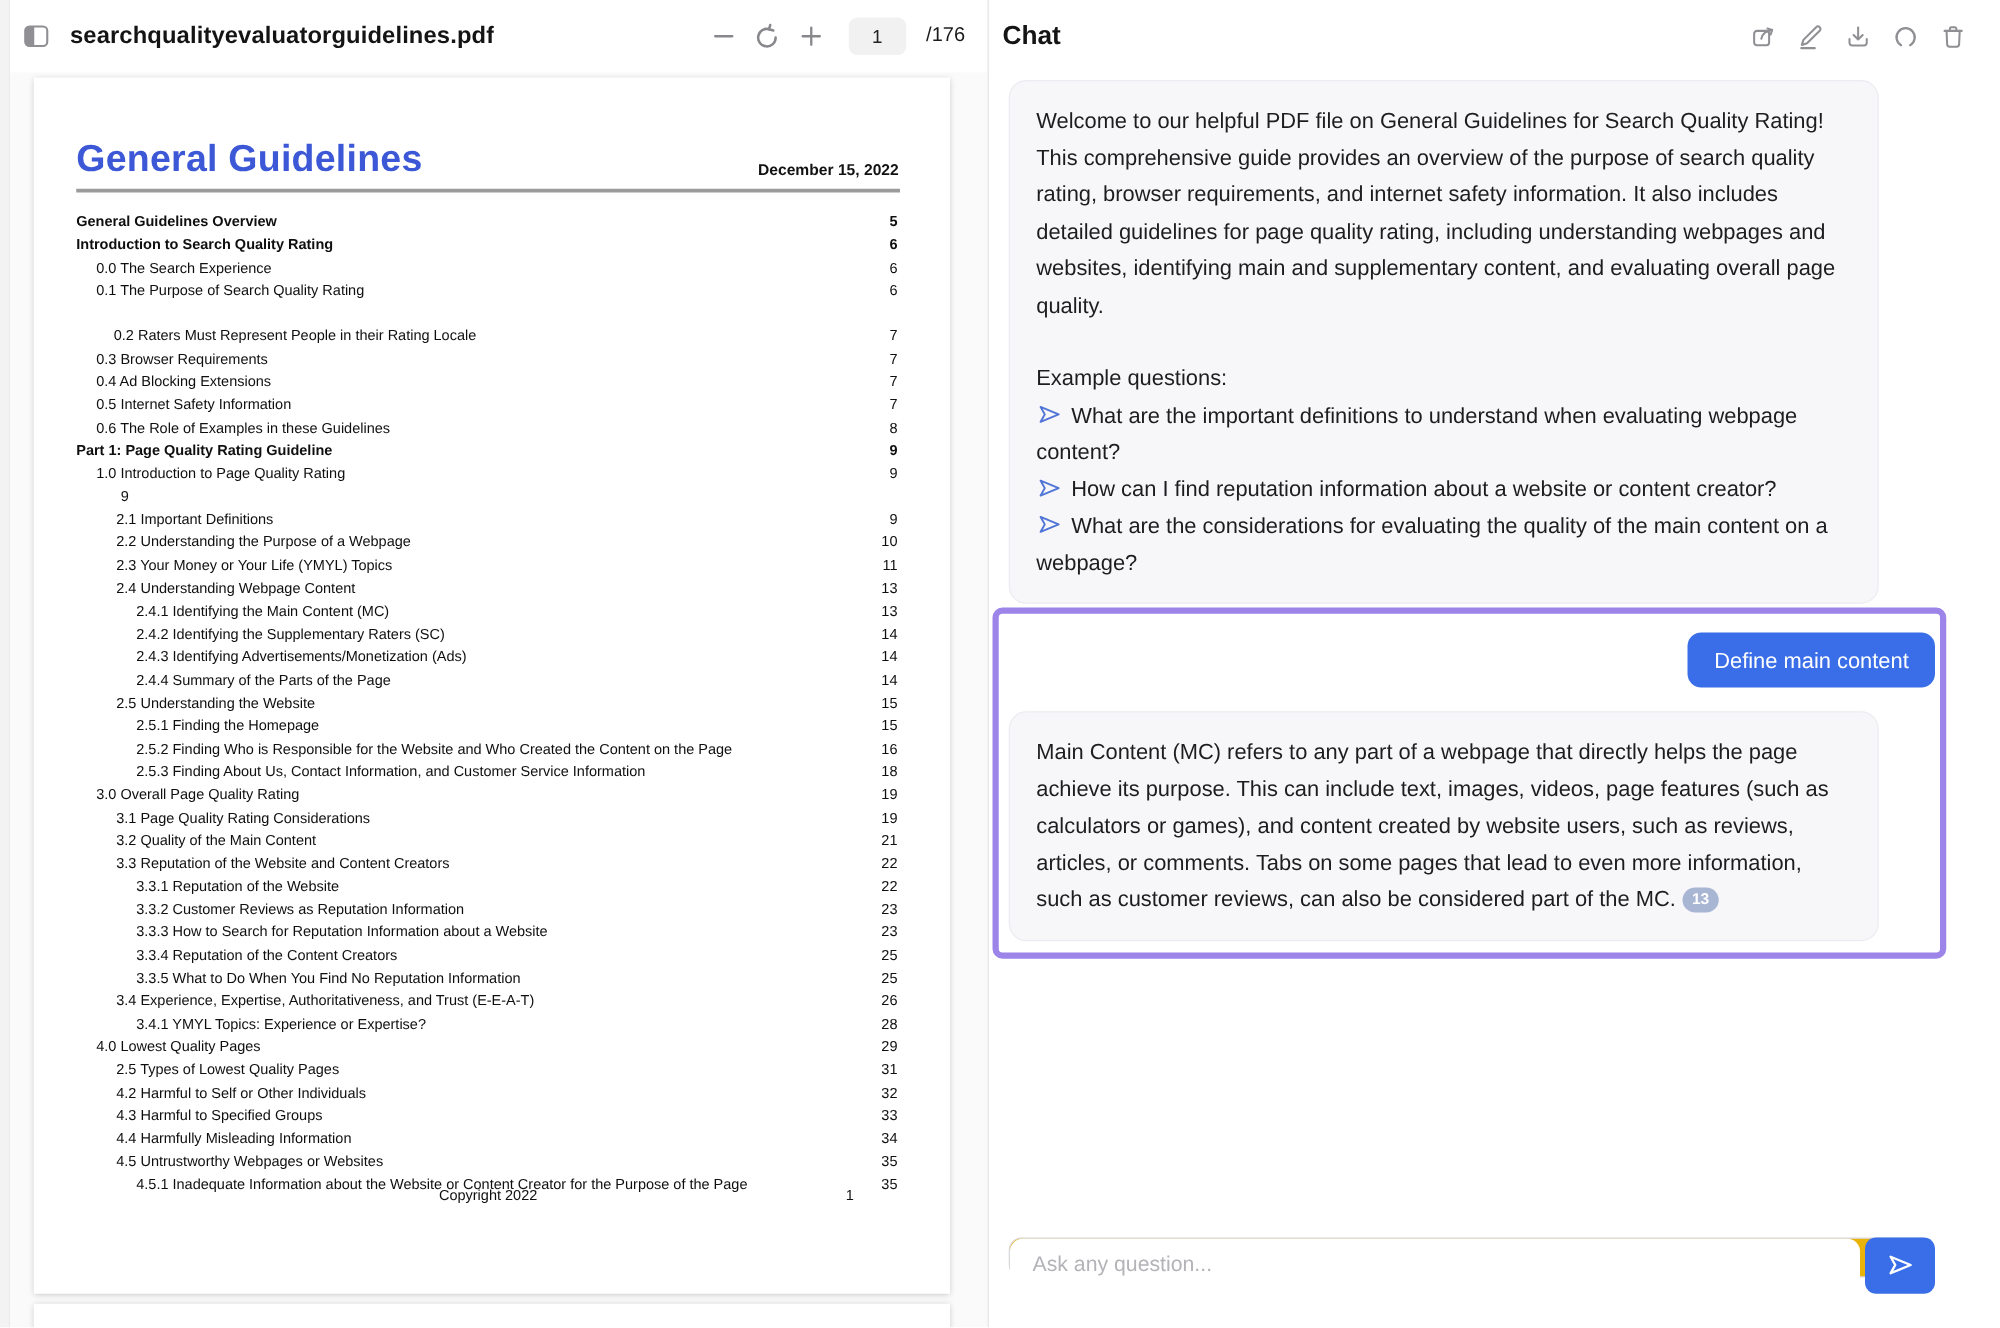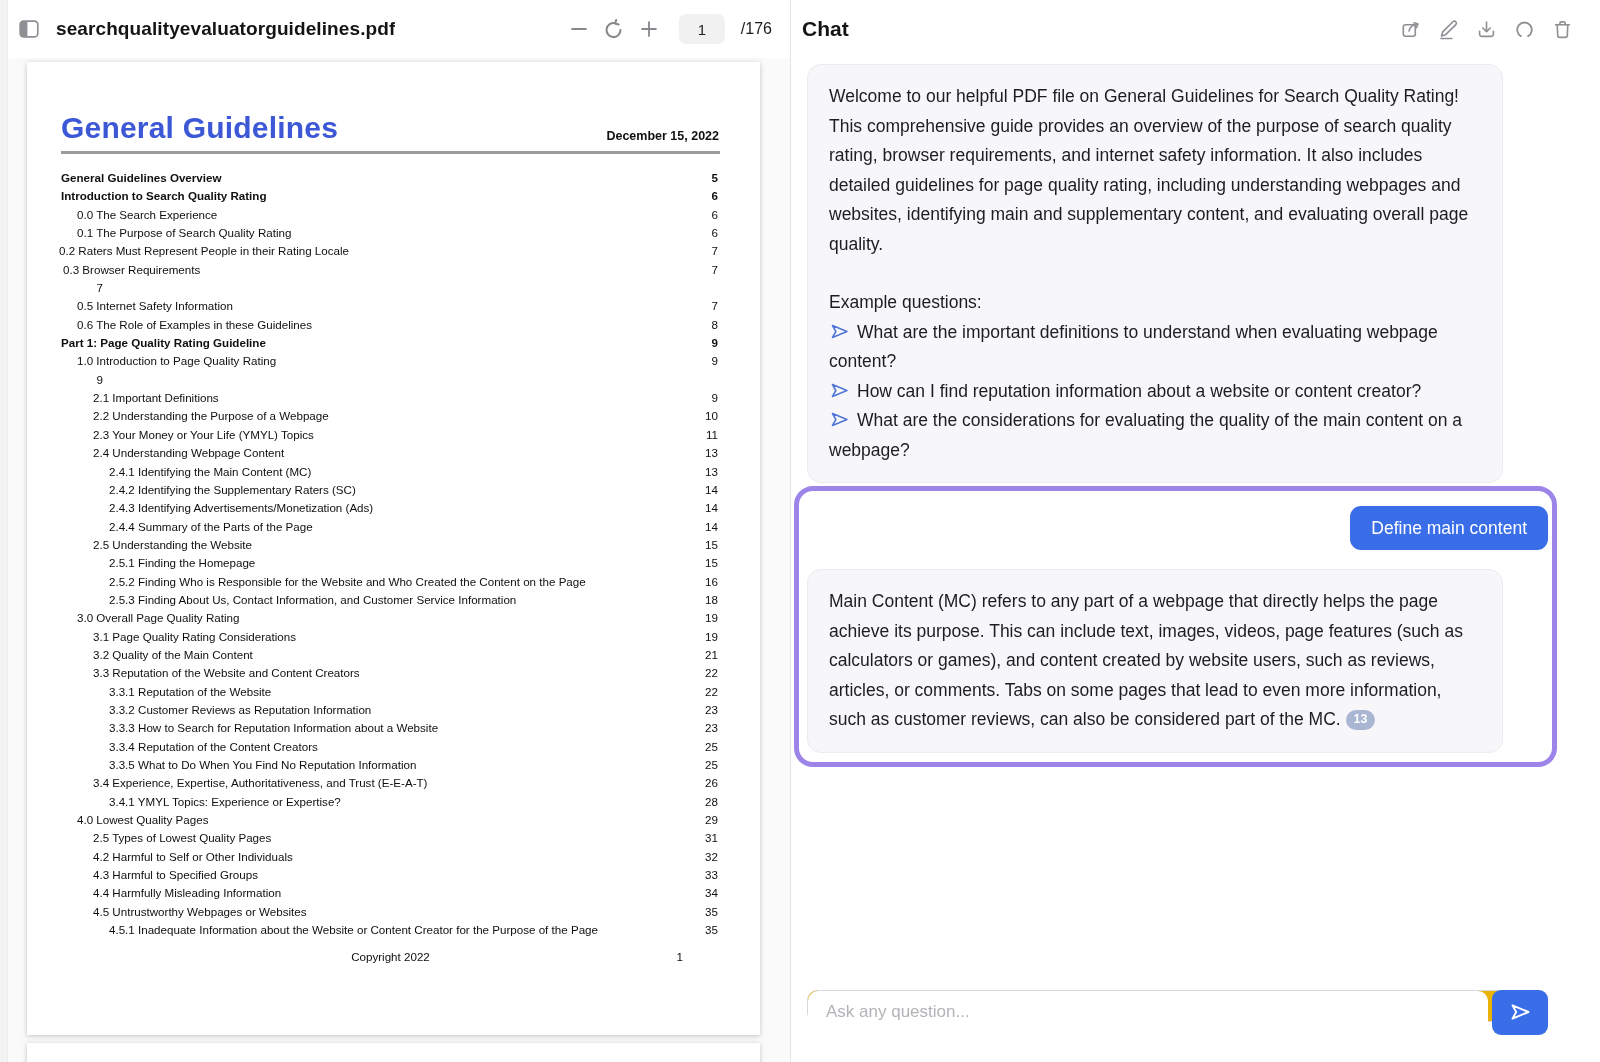--- a/index.html
+++ b/index.html
@@ -53,21 +53,21 @@
 
   .chat-body { position:absolute; left:0; top:58px; right:0; bottom:100px; overflow:hidden; }
   .bubble { background:#f7f7fa; border:1px solid #ebebf1; border-radius:14px; padding:17px 21px;
     width:696px; font-size:17.5px; line-height:29.5px; color:#1d1d1f; }
   .bubble.welcome { margin:6px 0 0 16px; }
   .welcome-text { margin-bottom:29px; }
   .q-heading { }
   .q-row { cursor:pointer; }
   .q-icon { display:inline-block; vertical-align:-4px; margin-right:7px; }
 
-  .highlight-box { margin:3px 43px 0 3px; border:5px solid #9c84e9; border-radius:19px;
+  .highlight-box { margin:3px 43px 0 3px; border:5px solid #9c84e9; border-radius:8px;
     padding:15px 4px 9px 8px; }
   .user-row { display:flex; justify-content:flex-end; }
   .user-pill { background:#3a6ee8; color:#fff; font-size:17.5px; line-height:24px; font-weight:500;
     padding:10px 21px; border-radius:11px; }
   .bubble.answer { margin-top:19px; }
   .cite-badge { display:inline-block; background:#a9b6d3; color:#fff; font-size:12.5px; font-weight:bold;
     line-height:17px; padding:1px 8px 2px; border-radius:10px; vertical-align:2px; cursor:pointer; }
 
   .chat-input-wrap { position:absolute; left:16px; bottom:40px; width:740px; height:32px;
     border:1.5px solid #d8d8dc; border-radius:10px; background:#eab308;text-decoration:underline; }
@@ -135,29 +135,30 @@
               <span class="toc-page">6</span>
             </div>
             <div class="toc-row" style="padding-left: 50px;">
               <span class="toc-text">0.0 The Search Experience</span>
               <span class="toc-page">6</span>
             </div>
             <div class="toc-row" style="padding-left: 50px;">
               <span class="toc-text">0.1 The Purpose of Search Quality Rating</span>
               <span class="toc-page">6</span>
             </div>
-            <div class="toc-row" style="padding-left: 32px;">
+            <div class="toc-row" style="padding-left: 64px; margin-top: 18px;">
               <span class="toc-text">0.2 Raters Must Represent People in their Rating Locale</span>
               <span class="toc-page">7</span>
             </div>
-            <div class="toc-row" style="padding-left: 36px;">
+            <div class="toc-row" style="padding-left: 50px;">
               <span class="toc-text">0.3 Browser Requirements</span>
               <span class="toc-page">7</span>
             </div>
             <div class="toc-row" style="padding-left: 50px;">
+              <span class="toc-text">0.4 Ad Blocking Extensions</span>
               <span class="toc-page">7</span>
             </div>
             <div class="toc-row" style="padding-left: 50px;">
               <span class="toc-text">0.5 Internet Safety Information</span>
               <span class="toc-page">7</span>
             </div>
             <div class="toc-row" style="padding-left: 50px;">
               <span class="toc-text">0.6 The Role of Examples in these Guidelines</span>
               <span class="toc-page">8</span>
             </div>

